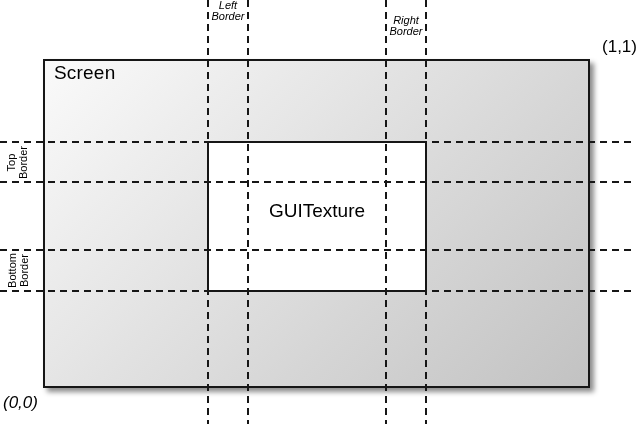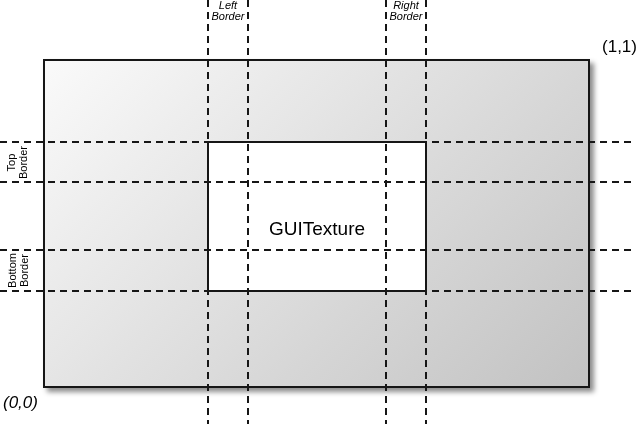--- a/index.html
+++ b/index.html
@@ -42,21 +42,21 @@
   .texture-rect {
     position: absolute;
     left: 207px; top: 141px;
     width: 220px; height: 151px;
     border: 2px solid var(--line);
     background: var(--texture-fill);
     z-index: 2;
   }
   .texture-label {
     position: absolute;
-    left: 207px; top: 159px;
+    left: 207px; top: 141px;
     width: 220px; height: 151px;
     display: flex;
     align-items: center;
     justify-content: center;
     font-size: 19px;
     z-index: 4;
     transform: translateY(-6px);
     pointer-events: none;
   }
 
@@ -91,21 +91,21 @@
     position: absolute;
     top: 0;
     width: 42px;
     text-align: center;
     font-size: 11px;
     line-height: 11px;
     z-index: 5;
   }
   .top-axis-label .lbl-line { display: block; font-style: italic; }
   .left-border-label  { left: 207px; }
-  .right-border-label { left: 385px; }
+  .right-border-label { left: 385px; margin-top: 15px; }
 
   
   .side-axis-label {
     position: absolute;
     left: 0;
     width: 36px;
     display: flex;
     align-items: center;
     justify-content: center;
     z-index: 5;
@@ -141,20 +141,21 @@
   <div class="vline vl-1"></div>
   <div class="vline vl-2"></div>
   <div class="vline vl-3"></div>
   <div class="vline vl-4"></div>
 
   <div class="hline hl-1"></div>
   <div class="hline hl-2"></div>
   <div class="hline hl-3"></div>
   <div class="hline hl-4"></div>
 
+  <div class="screen-label">Screen</div>
 
   <div class="texture-label">GUITexture</div>
 
   <div class="top-axis-label left-border-label">
     <span class="lbl-line">Left</span>
     <span class="lbl-line">Border</span>
   </div>
 
   <div class="top-axis-label right-border-label">
     <span class="lbl-line">Right</span>

